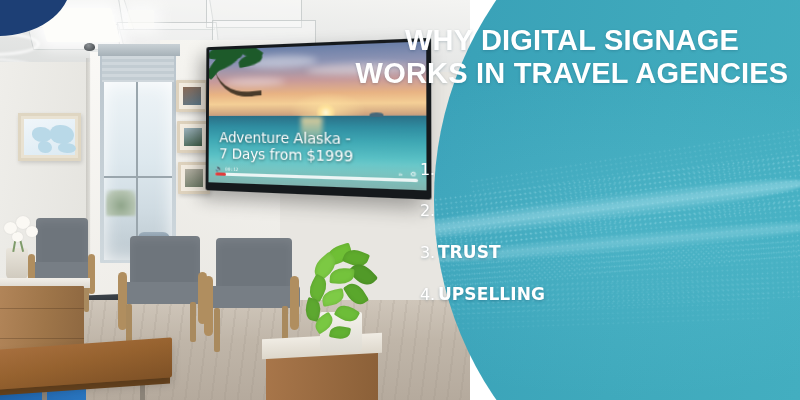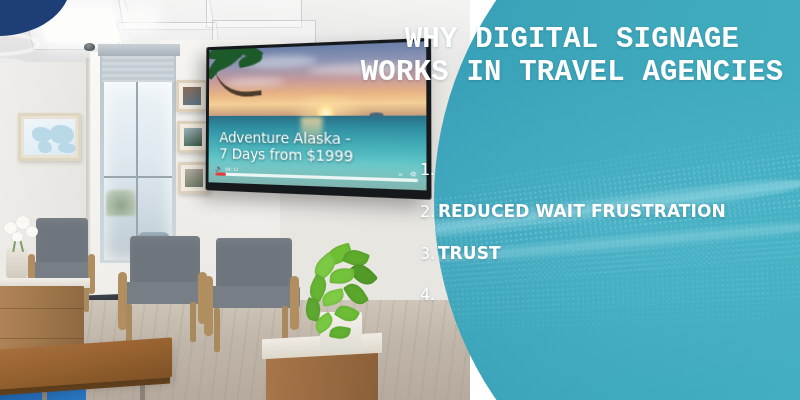--- a/index.html
+++ b/index.html
@@ -330,21 +330,21 @@
     position:absolute; left:-16px; top:-30px; width:88px; height:64px;
     background:#1d3f75;
     border-radius:0 0 78% 0;
     transform:rotate(-4deg);
   }
 
   
   .headline {
     position:absolute; left:352px; top:24px; width:440px;
     text-align:center; color:#ffffff;
-    font-family:Liberation Mono, monospace;
+    font-family:Liberation Sans, sans-serif;
     font-weight:bold; font-size:29px; line-height:1.13;
     letter-spacing:.2px;
     text-transform:uppercase;
     text-shadow:0 1px 3px rgba(10,50,75,.22);
   }
   .list {
     position:absolute; left:420px; top:160px; width:372px;
   }
   .list-item {
     display:flex; align-items:baseline;
@@ -540,24 +540,24 @@
   </div>
 
   <div class="headline">WHY DIGITAL SIGNAGE WORKS IN TRAVEL AGENCIES</div>
 
   <div class="list">
     <div class="list-item">
       <span class="list-num">1.</span>
     </div>
     <div class="list-item">
       <span class="list-num">2.</span>
-      <span class="list-label">Reduced wait frustration</span>
     </div>
     <div class="list-item">
       <span class="list-num">3.</span>
       <span class="list-label">Trust</span>
     </div>
     <div class="list-item">
       <span class="list-num">4.</span>
+      <span class="list-label">Upselling</span>
     </div>
   </div>
 
 </div>
 
 </body></html>

